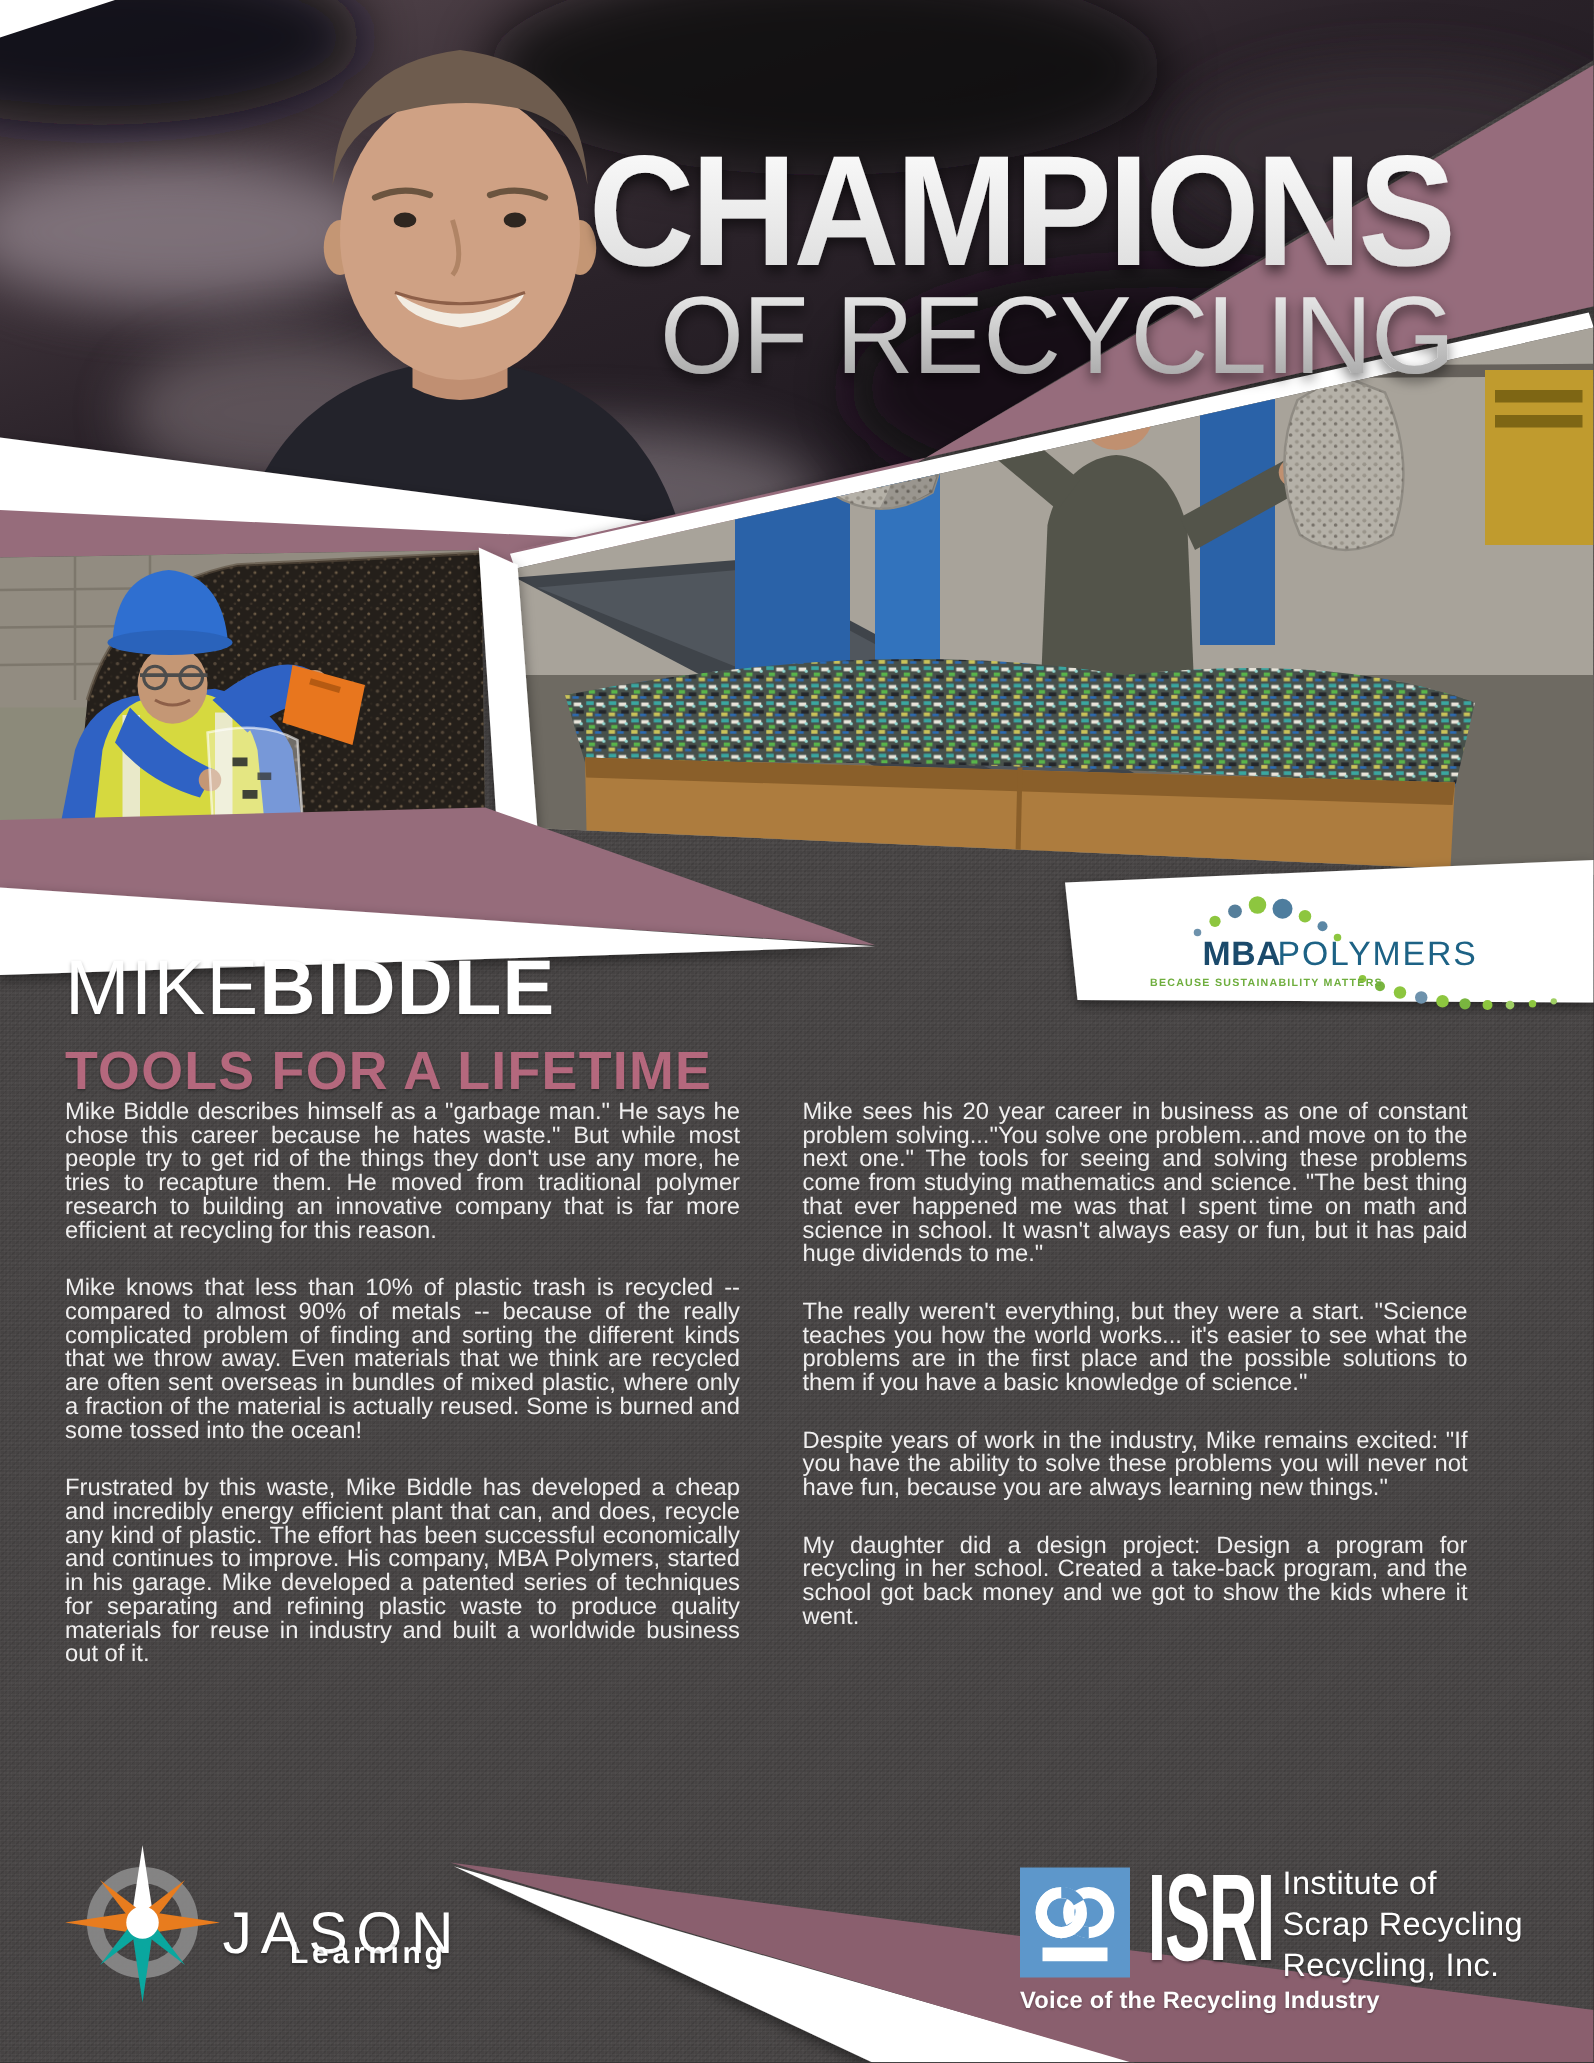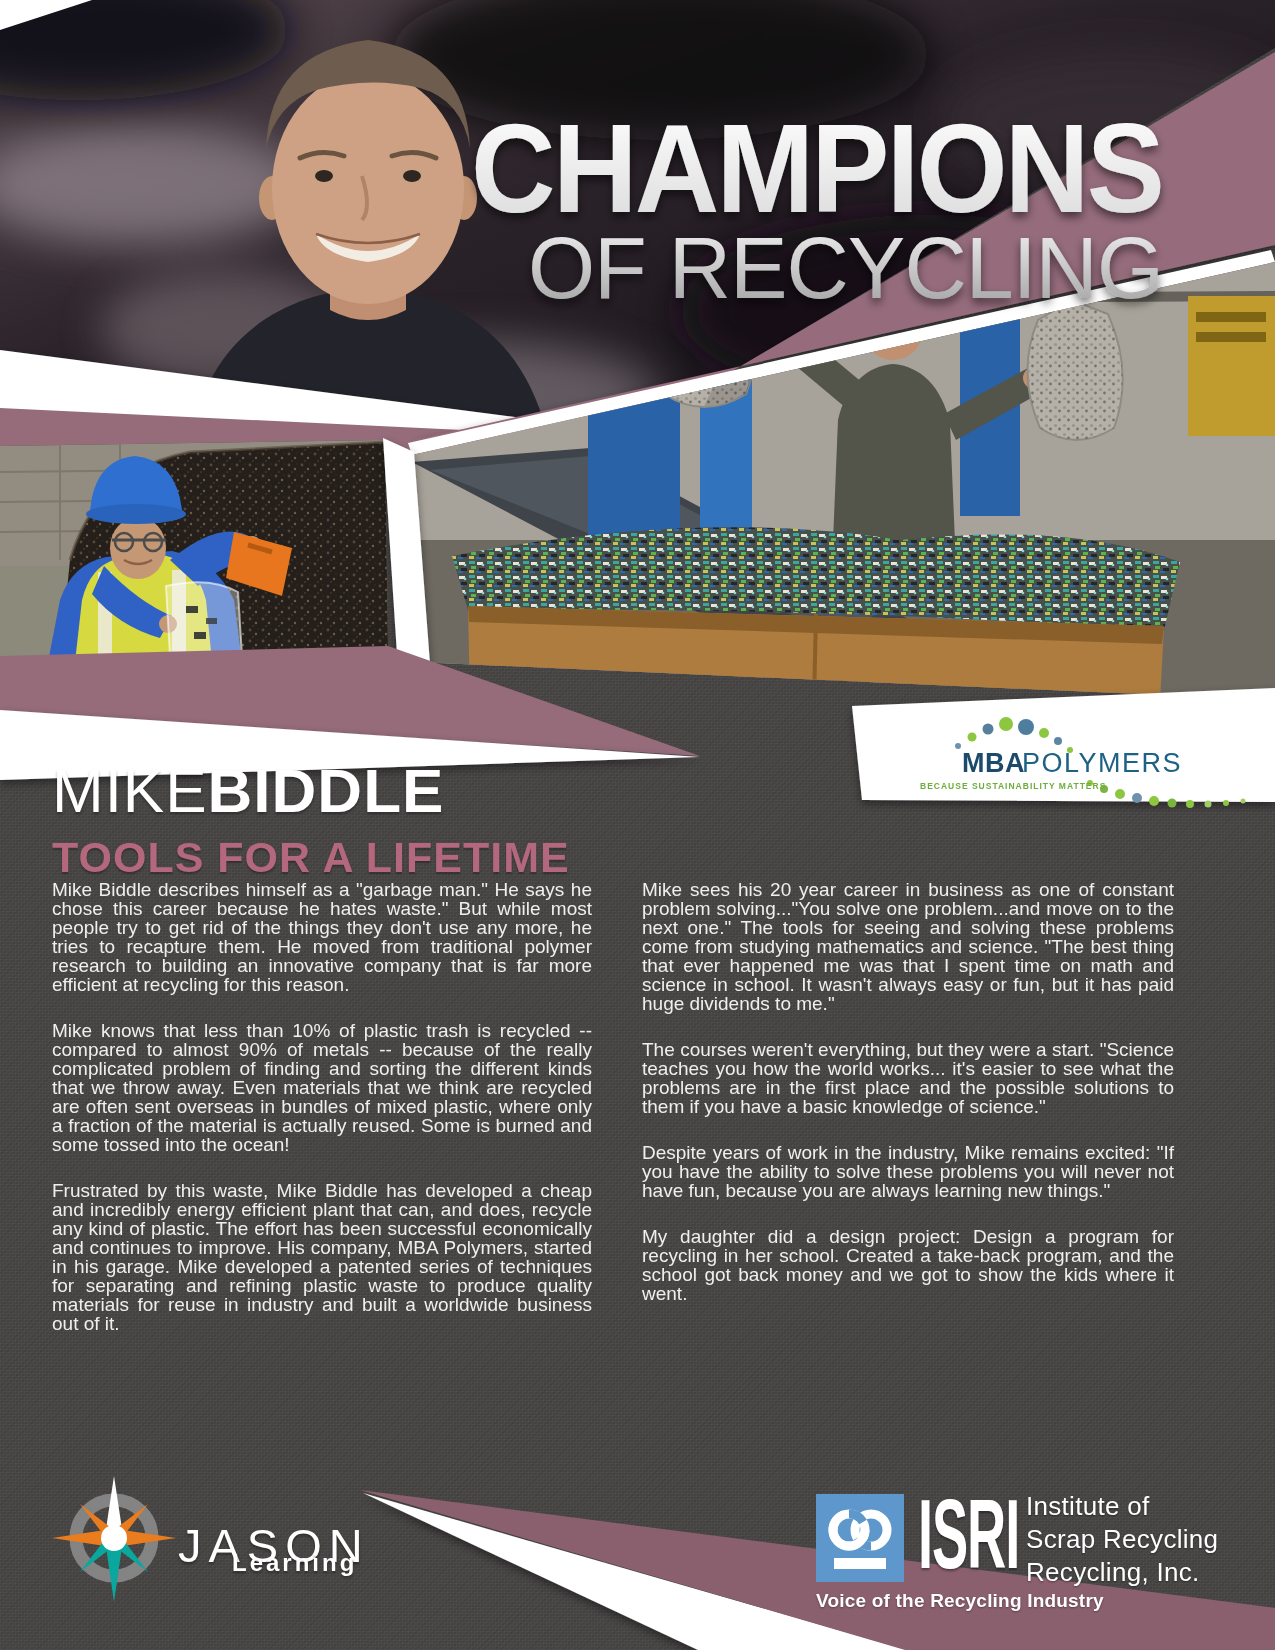--- a/index.html
+++ b/index.html
@@ -293,21 +293,21 @@
   </div>
   <div class="sub-heading">TOOLS FOR A LIFETIME</div>
 
   <div class="col col-left">
     <p>Mike Biddle describes himself as a "garbage man." He says he chose this career because he hates waste."  But while most people try to get rid of the things they don't use any more, he tries to recapture them. He moved from traditional polymer research to building an innovative company that is far more efficient at recycling for this reason.</p>
     <p>Mike knows that less than 10% of plastic trash is recycled -- compared to almost 90% of metals -- because of the really complicated problem of finding and sorting the different kinds that we throw away. Even materials that we think are recycled are often sent overseas in bundles of mixed plastic, where only a fraction of the material is actually reused. Some is burned and some tossed into the ocean!</p>
     <p>Frustrated by this waste, Mike Biddle has developed a cheap and incredibly energy efficient plant that can, and does, recycle any kind of plastic. The effort has been successful economically and continues to improve. His company, MBA Polymers, started in his garage. Mike developed a patented series of techniques for separating and refining plastic waste to produce quality materials for reuse in industry and built a worldwide business out of it.</p>
   </div>
   <div class="col col-right">
     <p>Mike sees his 20 year career in business as one of constant problem solving..."You solve one problem...and move on to the next one." The tools for seeing and solving these problems come from studying mathematics and science. "The best thing that ever happened me was that I spent time on math and science in school. It wasn't always easy or fun, but it has paid huge dividends to me."</p>
-    <p>The courses weren't everything, but they were a start. "Science teaches you how the world works... it's easier to see what the problems are in the first place and the possible solutions to them if you have a basic knowledge of science."</p>
+    <p>The really weren't everything, but they were a start. "Science teaches you how the world works... it's easier to see what the problems are in the first place and the possible solutions to them if you have a basic knowledge of science."</p>
     <p>Despite years of work in the industry, Mike remains excited: "If you have the ability to solve these problems you will never not have fun, because you are always learning new things."</p>
     <p>My daughter did a design project: Design a program for recycling in her school. Created a take-back program, and the school got back money and we got to show the kids where it went.</p>
   </div>
 
   <div class="jason-wrap">
     <svg width="132" height="132" viewBox="-66 -66 132 132">
       <circle r="38" fill="none" stroke="#8b8b8b" stroke-width="13" opacity=".9"></circle>
       <polygon points="0,-62 8,-9 -8,-9" fill="#ffffff"></polygon>
       <polygon points="0,64 8,9 -8,9" fill="#0aa79f"></polygon>
       <polygon points="-62,0 -9,-8 -9,8" fill="#e87c1e"></polygon>

